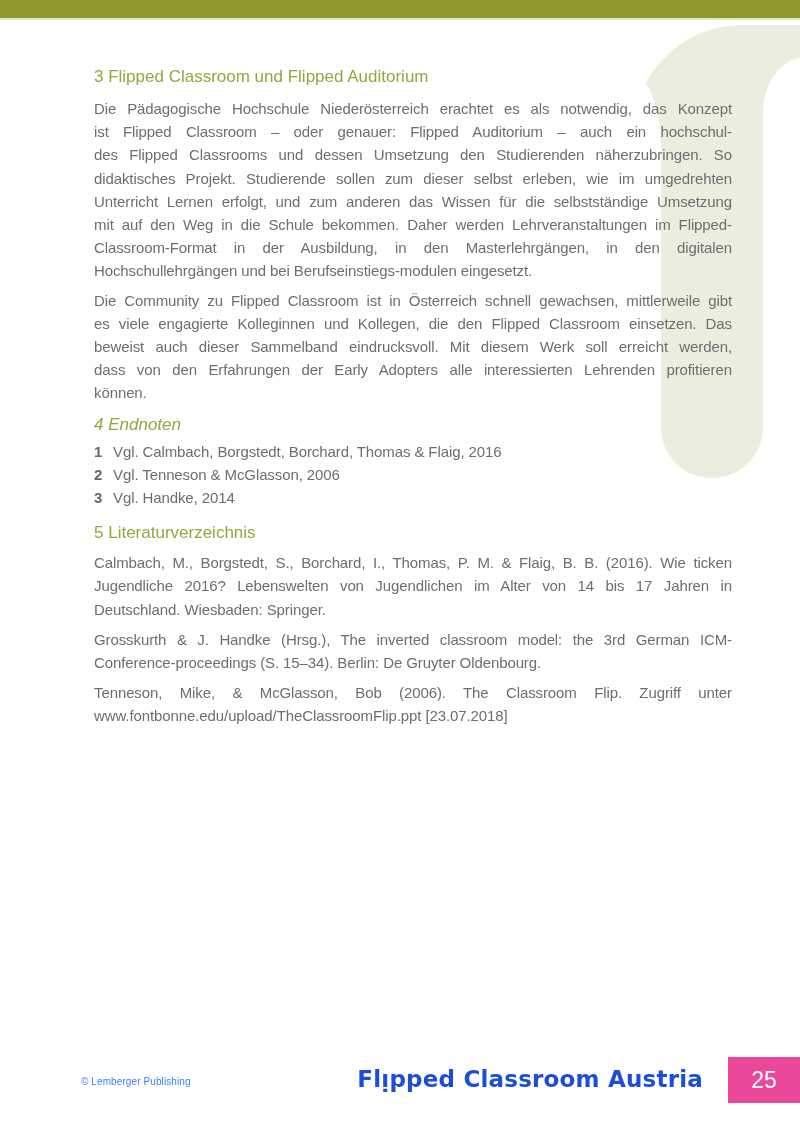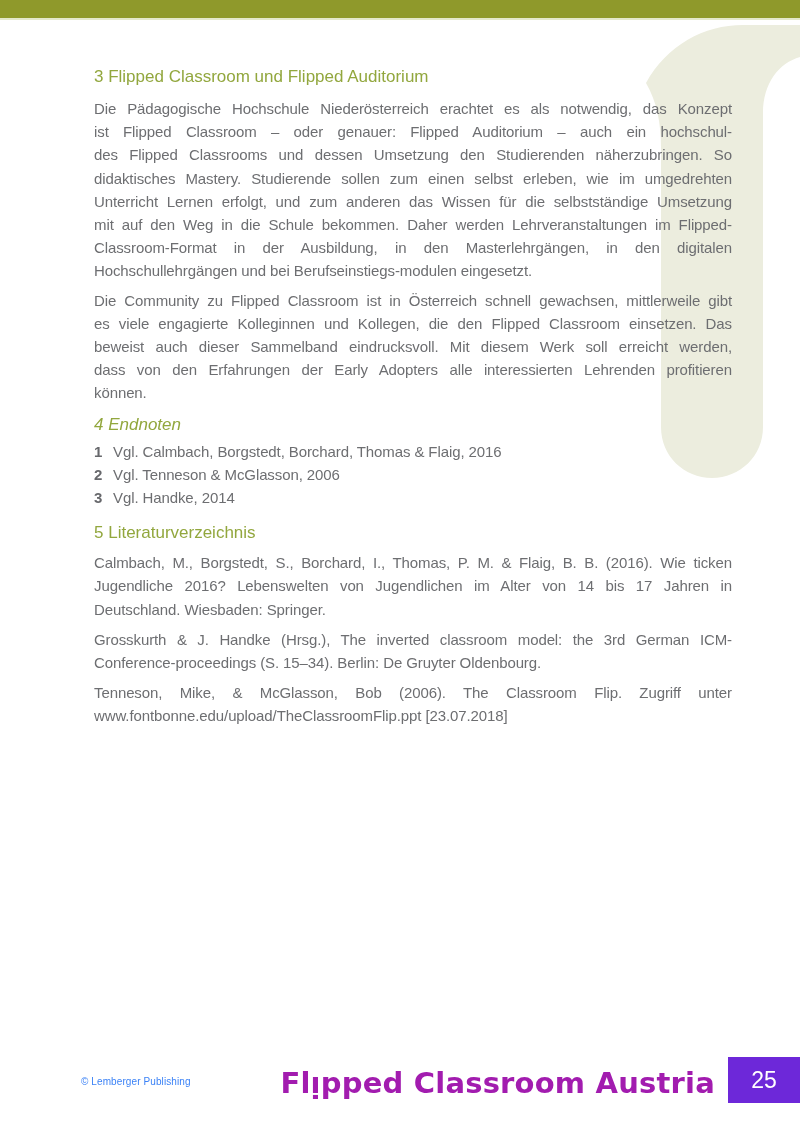--- a/index.html
+++ b/index.html
@@ -42,29 +42,29 @@
   .ref { margin-top: 7px; }
   .jline { text-align: justify; text-align-last: justify; }
   .jline.last { text-align-last: left; }
   .endnote { display: flex; }
   .en-num { width: 19px; flex: 0 0 19px; font-weight: 700; color: #67686c; }
   .footer-copyright {
     position: absolute; left: 81px; top: 1076px;
     font-size: 10px; color: #3b82f6; letter-spacing: 0.1px;
   }
   .footer-logo {
-    position: absolute; right: 85px; top: 1066px;
-    font-size: 29px; font-weight: bold; color: #a21caf;
+    position: absolute; right: 97px; top: 1066px;
+    font-size: 23px; font-weight: bold; color: #1d4ed8;
     font-family: "DejaVu Sans", sans-serif;
     letter-spacing: 0.2px;
   }
   .page-number-badge {
     position: absolute; left: 728px; top: 1057px;
     width: 72px; height: 46px;
-    background: #6d28d9; color: #ffffff;
+    background: #ec4899; color: #ffffff;
     display: flex; align-items: center; justify-content: center;
     font-size: 23px;
   }
 </style>
 </head>
 <body>
 
 <svg class="bg-shape" viewBox="0 0 800 1129" aria-hidden="true">
   <path d="M 800 25 L 743 25 C 704 25 667 45 646 83 C 657 102 661 123 661 148 L 661 427 C 661 456 684 478 712 478 C 740 478 763 456 763 427 L 763 113 C 763 83 779 63 800 57 Z" fill="#ecedde"></path>
 </svg>
@@ -72,21 +72,21 @@
 <div class="topbar"></div>
 
 <div class="content">
 
   <h2 class="green-heading">3 Flipped Classroom und Flipped Auditorium</h2>
 
   <div class="para p1 body-text">
     <div class="jline">Die Pädagogische Hochschule Niederösterreich erachtet es als notwendig, das Konzept</div>
     <div class="jline">ist Flipped Classroom – oder genauer: Flipped Auditorium – auch ein hochschul-</div>
     <div class="jline">des Flipped Classrooms und dessen Umsetzung den Studierenden näherzubringen. So</div>
-    <div class="jline">didaktisches Mastery. Studierende sollen zum einen selbst erleben, wie im umgedrehten</div>
+    <div class="jline">didaktisches Projekt. Studierende sollen zum dieser selbst erleben, wie im umgedrehten</div>
     <div class="jline">Unterricht Lernen erfolgt, und zum anderen das Wissen für die selbstständige Umsetzung</div>
     <div class="jline">mit auf den Weg in die Schule bekommen. Daher werden Lehrveranstaltungen im Flipped-</div>
     <div class="jline">Classroom-Format in der Ausbildung, in den Masterlehrgängen, in den digitalen</div>
     <div class="jline last">Hochschullehrgängen und bei Berufseinstiegs-modulen eingesetzt.</div>
   </div>
 
   <div class="para p2 body-text">
     <div class="jline">Die Community zu Flipped Classroom ist in Österreich schnell gewachsen, mittlerweile gibt</div>
     <div class="jline">es viele engagierte Kolleginnen und Kollegen, die den Flipped Classroom einsetzen. Das</div>
     <div class="jline">beweist auch dieser Sammelband eindrucksvoll. Mit diesem Werk soll erreicht werden,</div>

